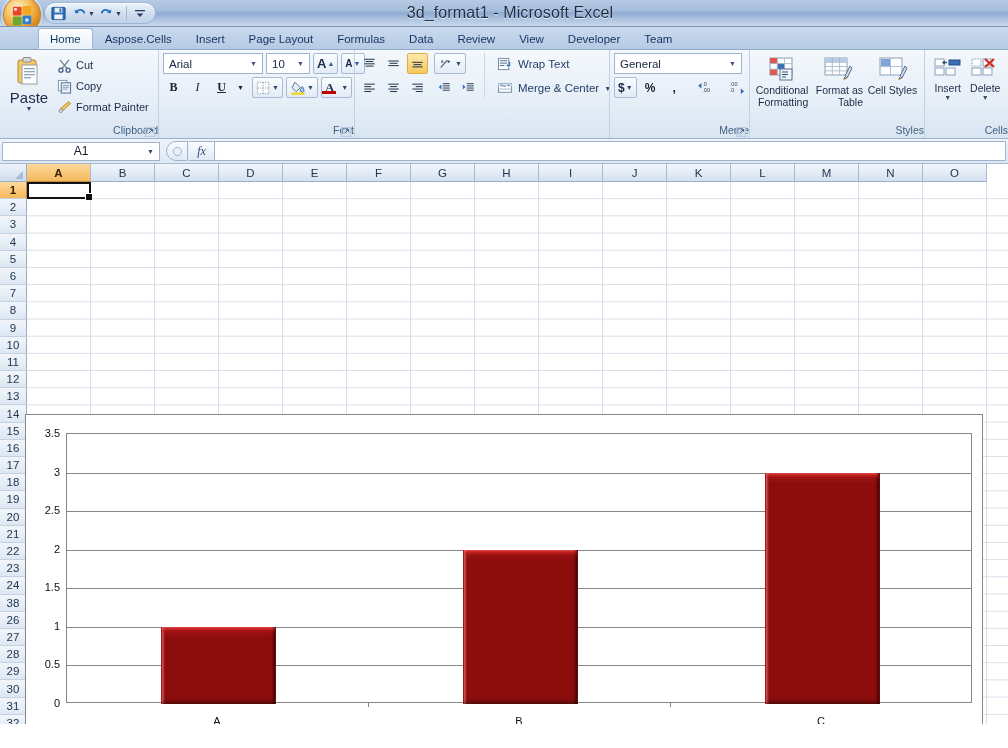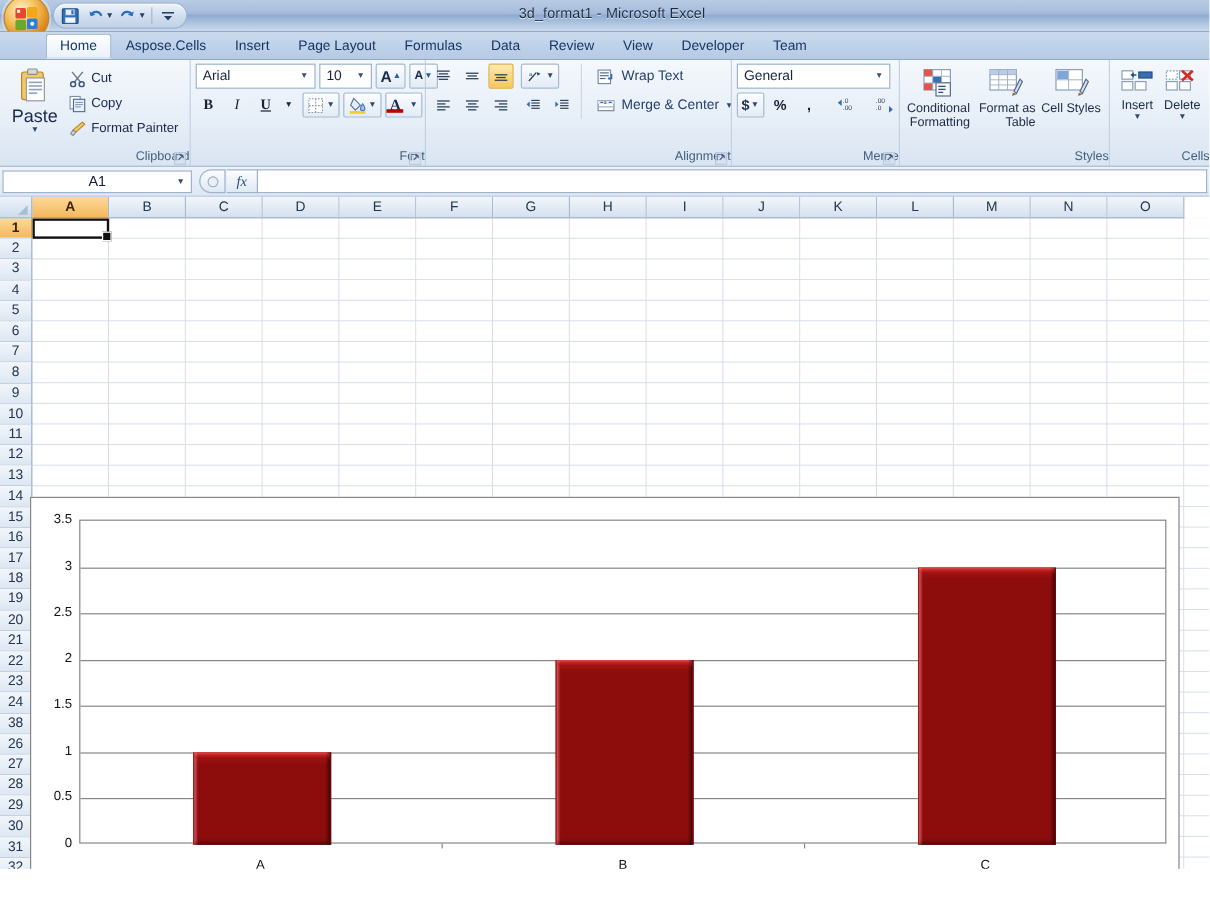--- a/index.html
+++ b/index.html
@@ -17,21 +17,21 @@
   
   .titlebar {
     position: relative; height: 27px; width: 100%;
     background: linear-gradient(to bottom,#b8cbe4 0%, #a4bcdc 42%, #90abd2 50%, #a8c0dd 70%, #cbd9ec 100%);
     border-bottom: 1px solid #7b95b8;
     overflow: hidden;
   }
   .titlebar-caption {
     position: absolute; left: 0; right: 0; top: 4px;
     text-align: center;
-    font-size: 12px;
+    font-size: 16px;
     color: #1c2c44;
     text-shadow: 0 1px 0 rgba(255,255,255,.75);
     letter-spacing: .1px;
     padding-left: 12px;
   }
   
   .orb {
     position: absolute; left: 3px; top: -4px;
     width: 38px; height: 38px; border-radius: 50%;
     background: radial-gradient(circle at 38% 32%, #fdf2d6 0%, #f6c667 34%, #e79a2b 60%, #c9731a 84%, #9d5412 100%);
@@ -602,28 +602,20 @@
               <rect x="1" y="3" width="14" height="9" fill="#fff" stroke="#6f87a4"></rect>
               <rect x="1" y="3" width="14" height="3" fill="#dde7f3"></rect>
               <path d="M1 8.6 L15 8.6" stroke="#9fb2c8"></path>
               <path d="M5.5 4.6 L3 4.6 M10.5 4.6 L13 4.6" stroke="#2f6cb5" stroke-width="1.1"></path>
               <text x="6" y="6" font-size="4.5" fill="#2c3d55" font-family="sans-serif">a</text>
             </svg>
             <span>Merge &amp; Center</span>
             <span style="font-size:7px;color:#33496b;">▼</span>
           </div>
         </div>
-      </div>
-      <div class="group-label">
-        <span>Alignment</span>
-        <svg class="dlg-launcher" viewBox="0 0 12 12">
-          <rect x="0" y="0" width="12" height="12" fill="#d7e2f0" stroke="#8ea6c2"></rect>
-          <path d="M2 8 L2 2 L8 2" stroke="#4a648a" fill="none" stroke-width="1"></path>
-          <path d="M4.5 7.5 L9 3 M9 3 L6.2 3 M9 3 L9 5.8" stroke="#2d4568" fill="none" stroke-width="1.1"></path>
-        </svg>
       </div>
     </div>
 
     <div class="group g-number">
       <div class="group-body" style="flex-direction:column;">
         <div class="numrow">
           <div class="combo" style="width:128px;">
             <span class="cv">General</span>
             <span class="cc">▼</span>
           </div>

